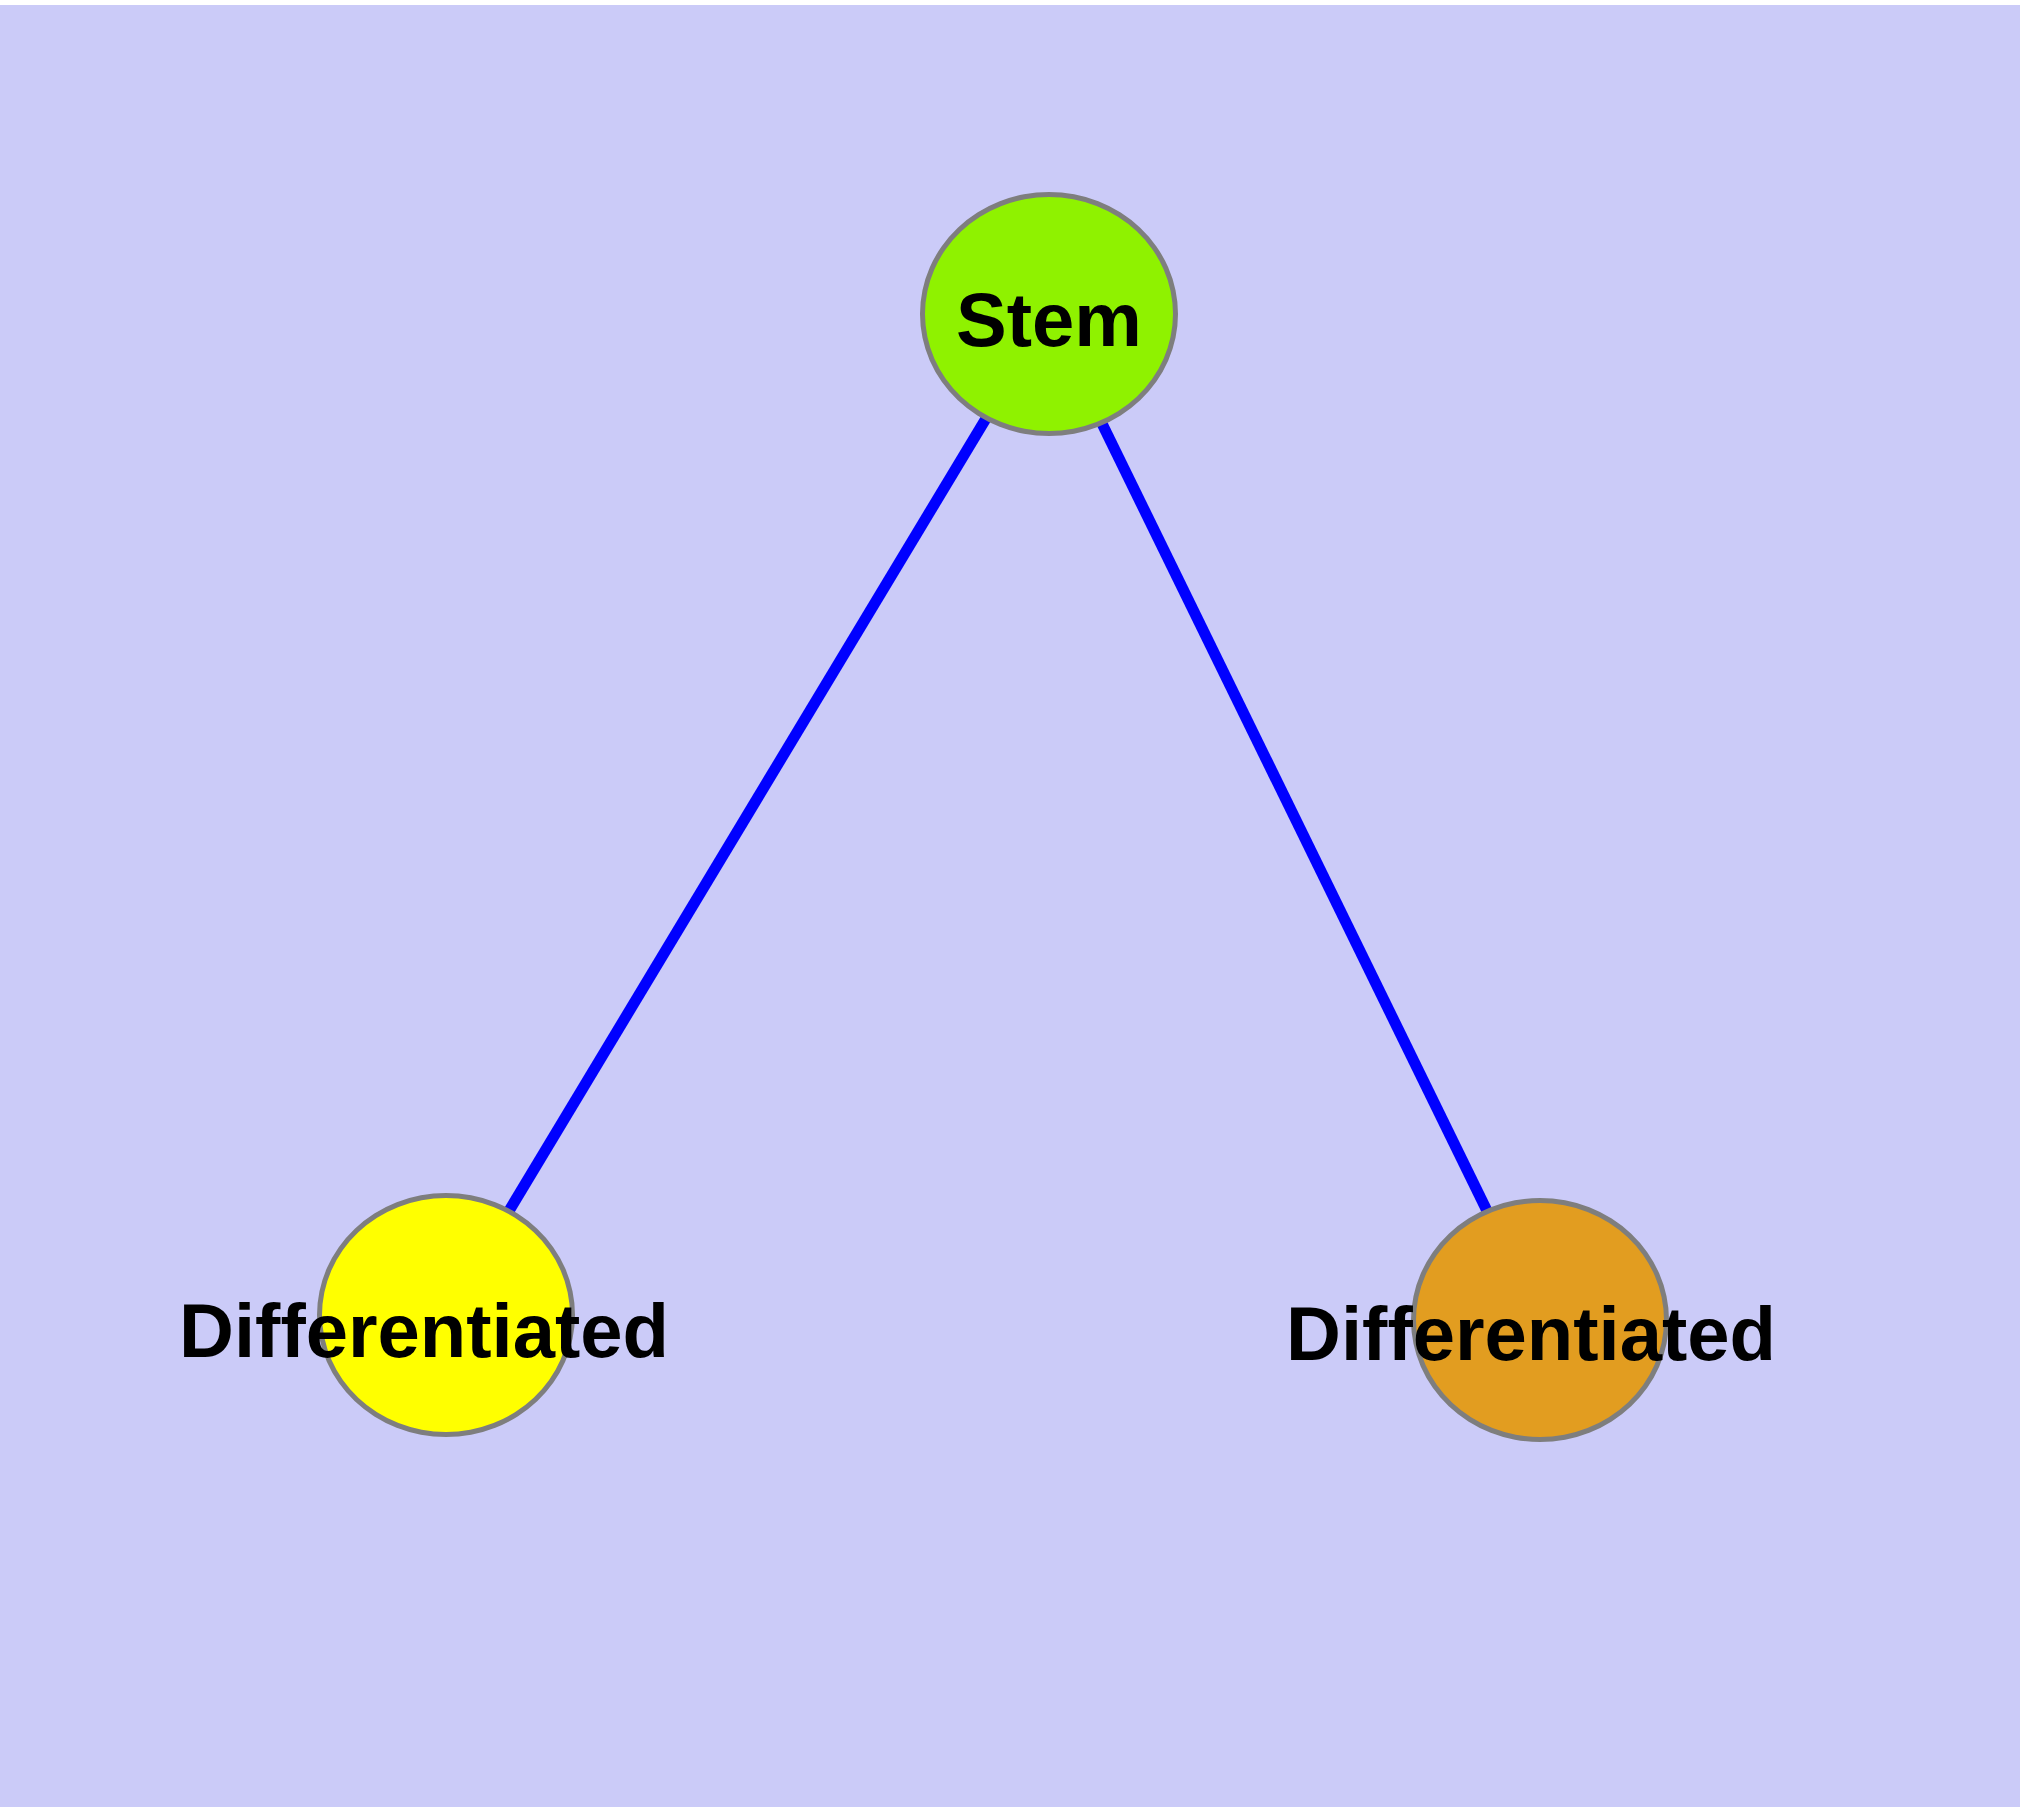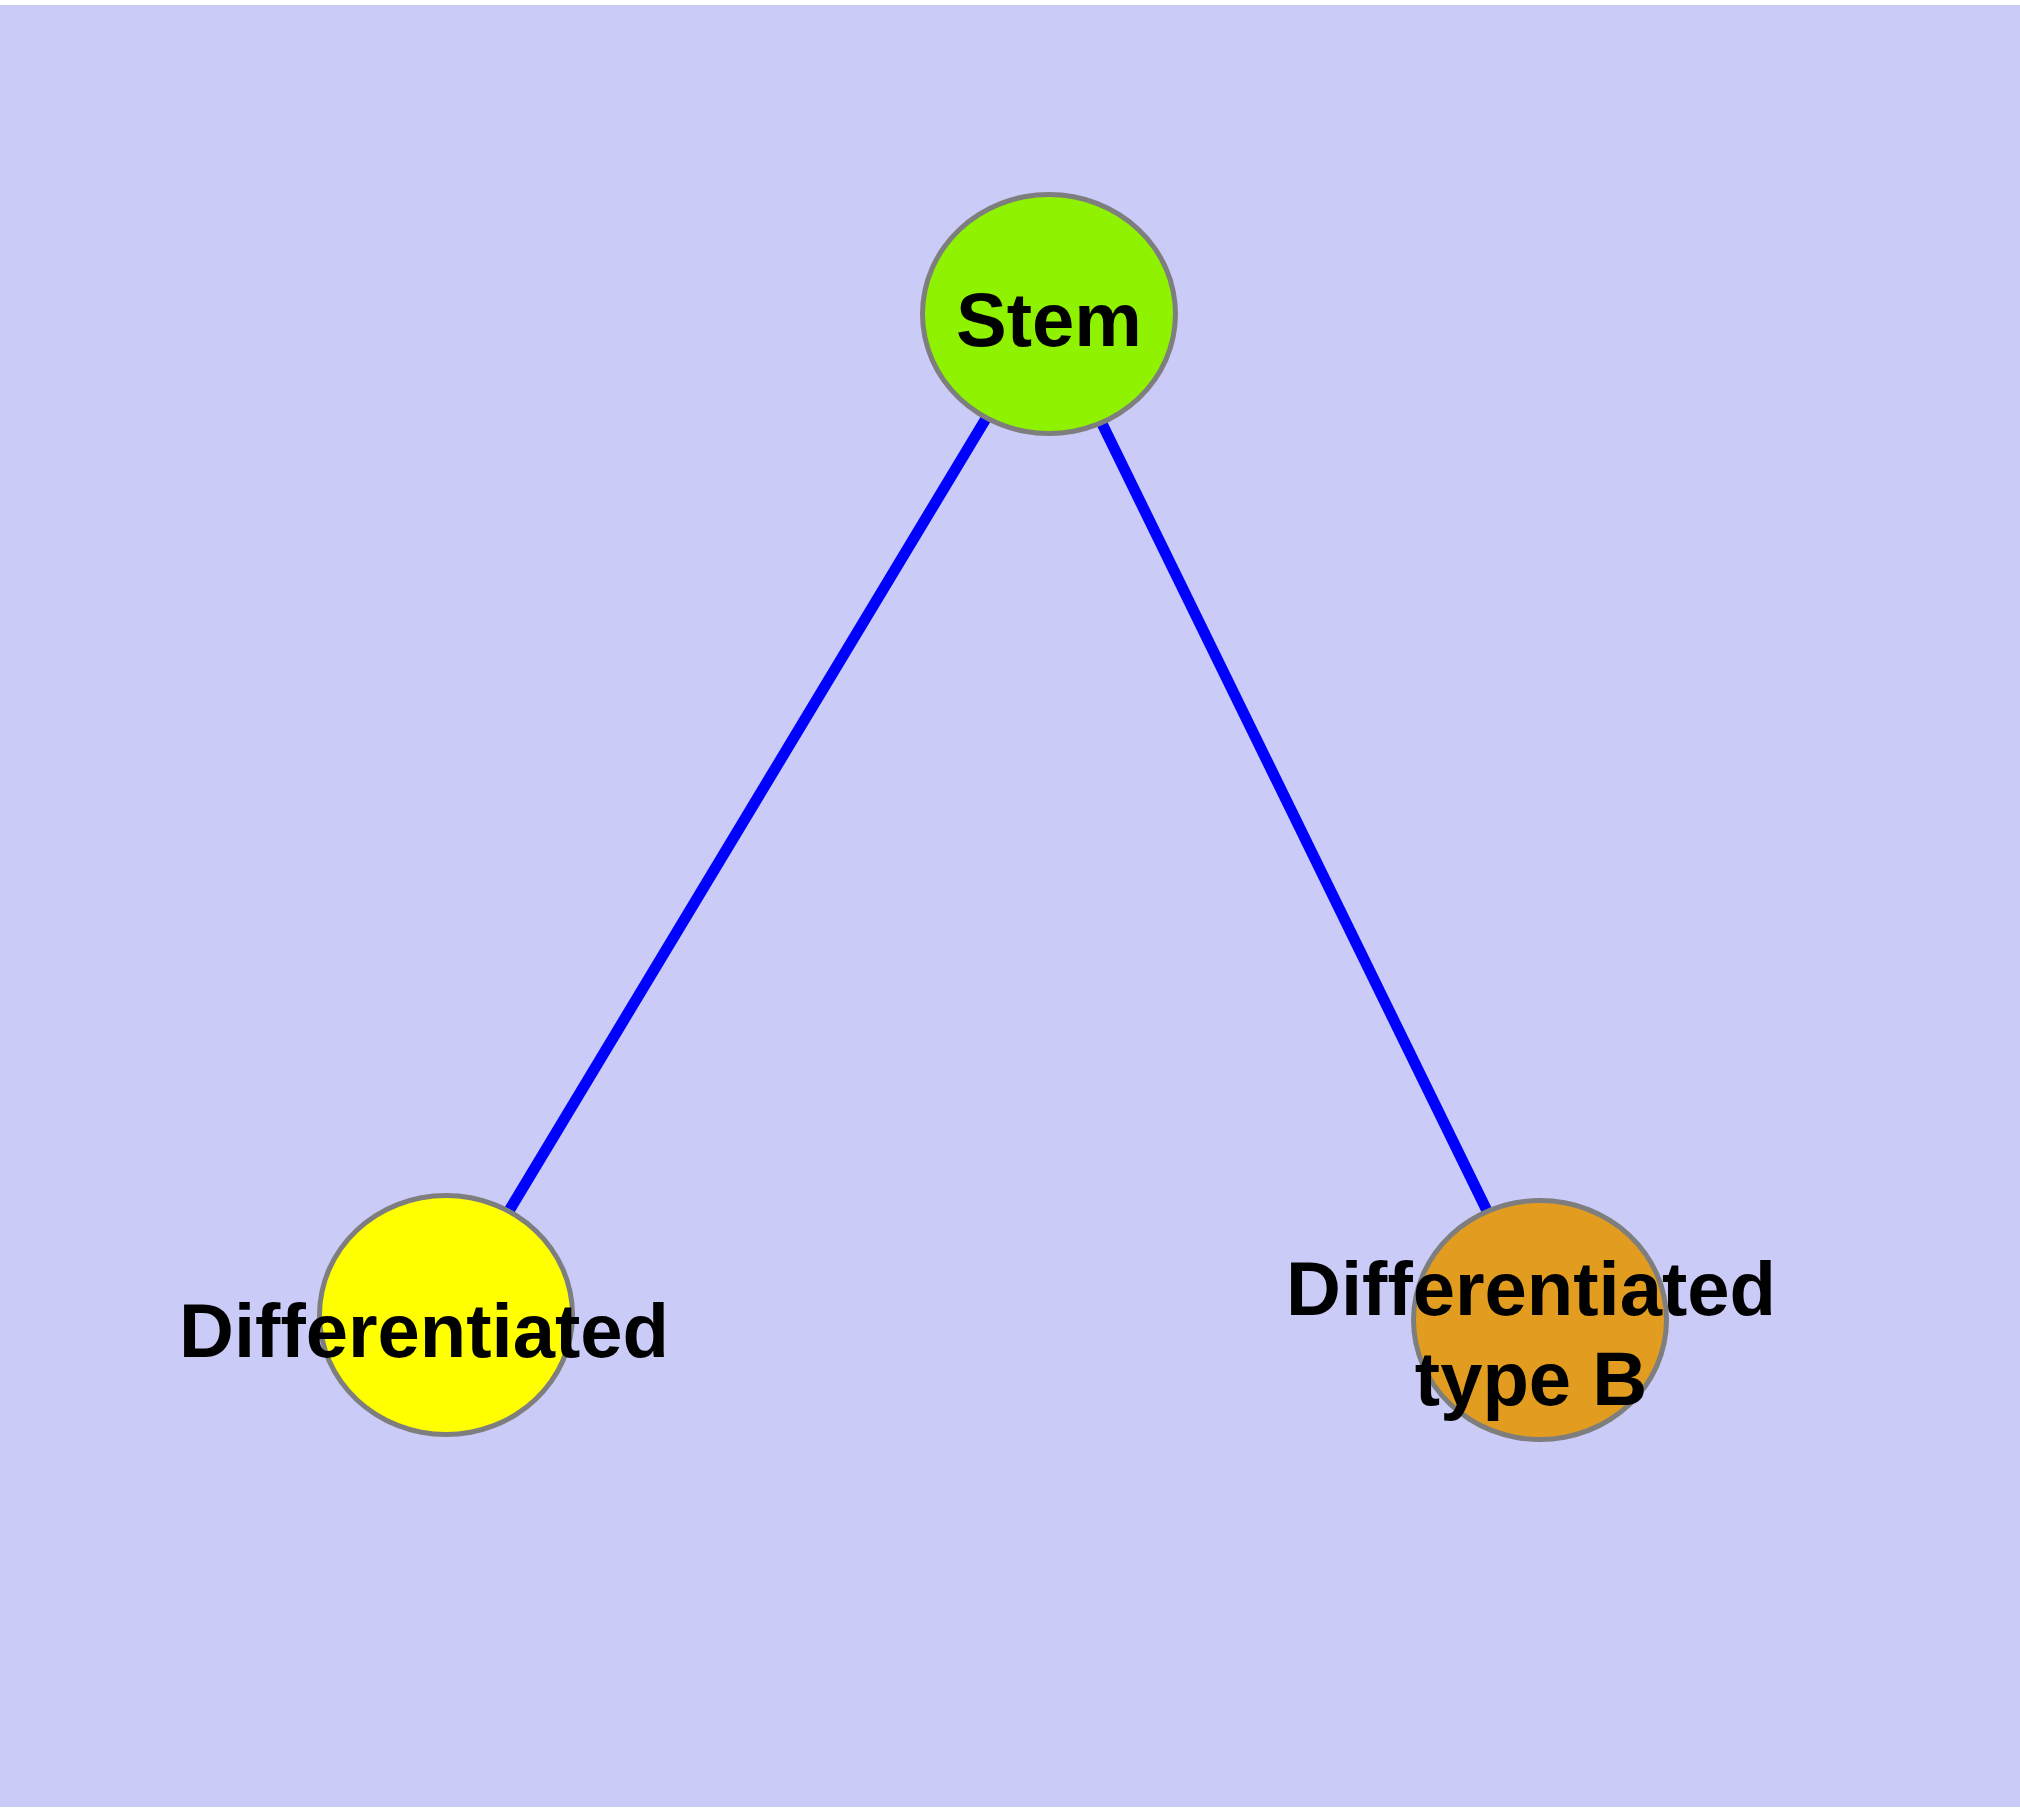--- a/index.html
+++ b/index.html
@@ -45,17 +45,16 @@
     <div>Stem</div>
     <div></div>
   </div>
 
   <div class="node-label" style="left: 424px; top: 1331px; color: rgb(0, 0, 0);">
     <div>Differentiated</div>
   </div>
 
   <div class="node-label" style="left: 1531px; top: 1334px; color: rgb(0, 0, 0);">
     <div>Differentiated</div>
-    <div>type B</div>
   </div>
 
 </div>
 
 
 </body></html>

